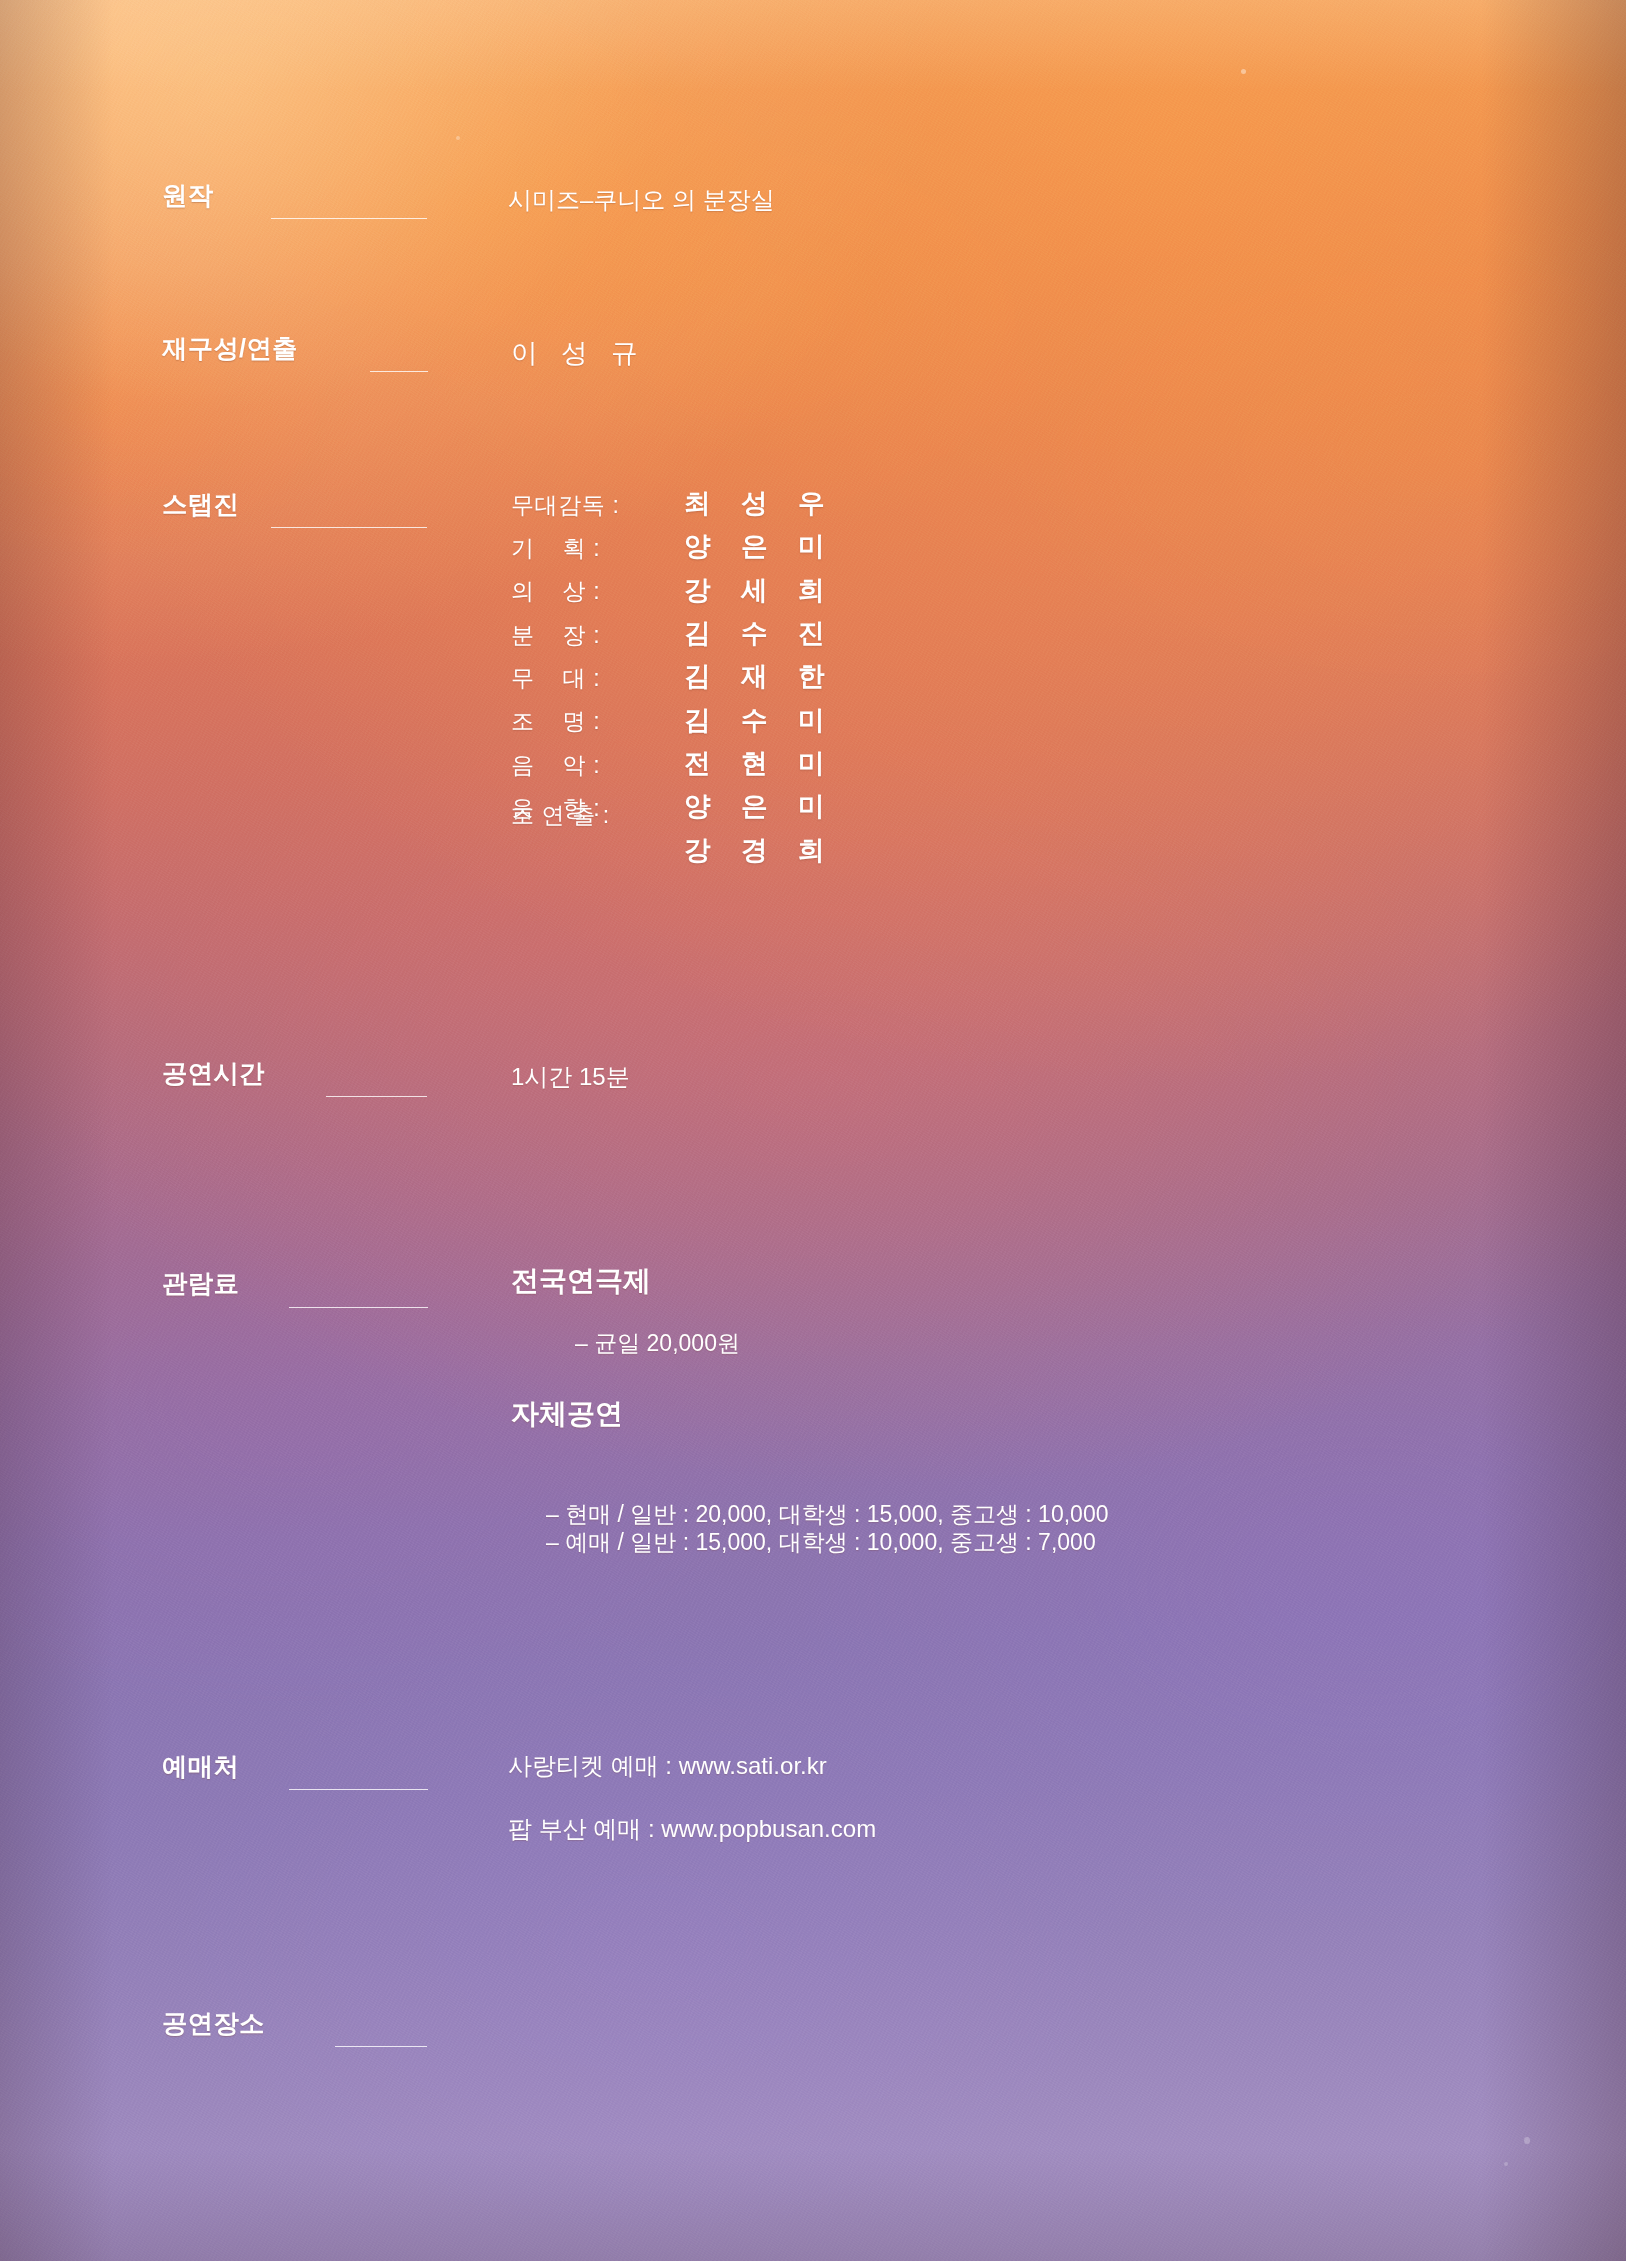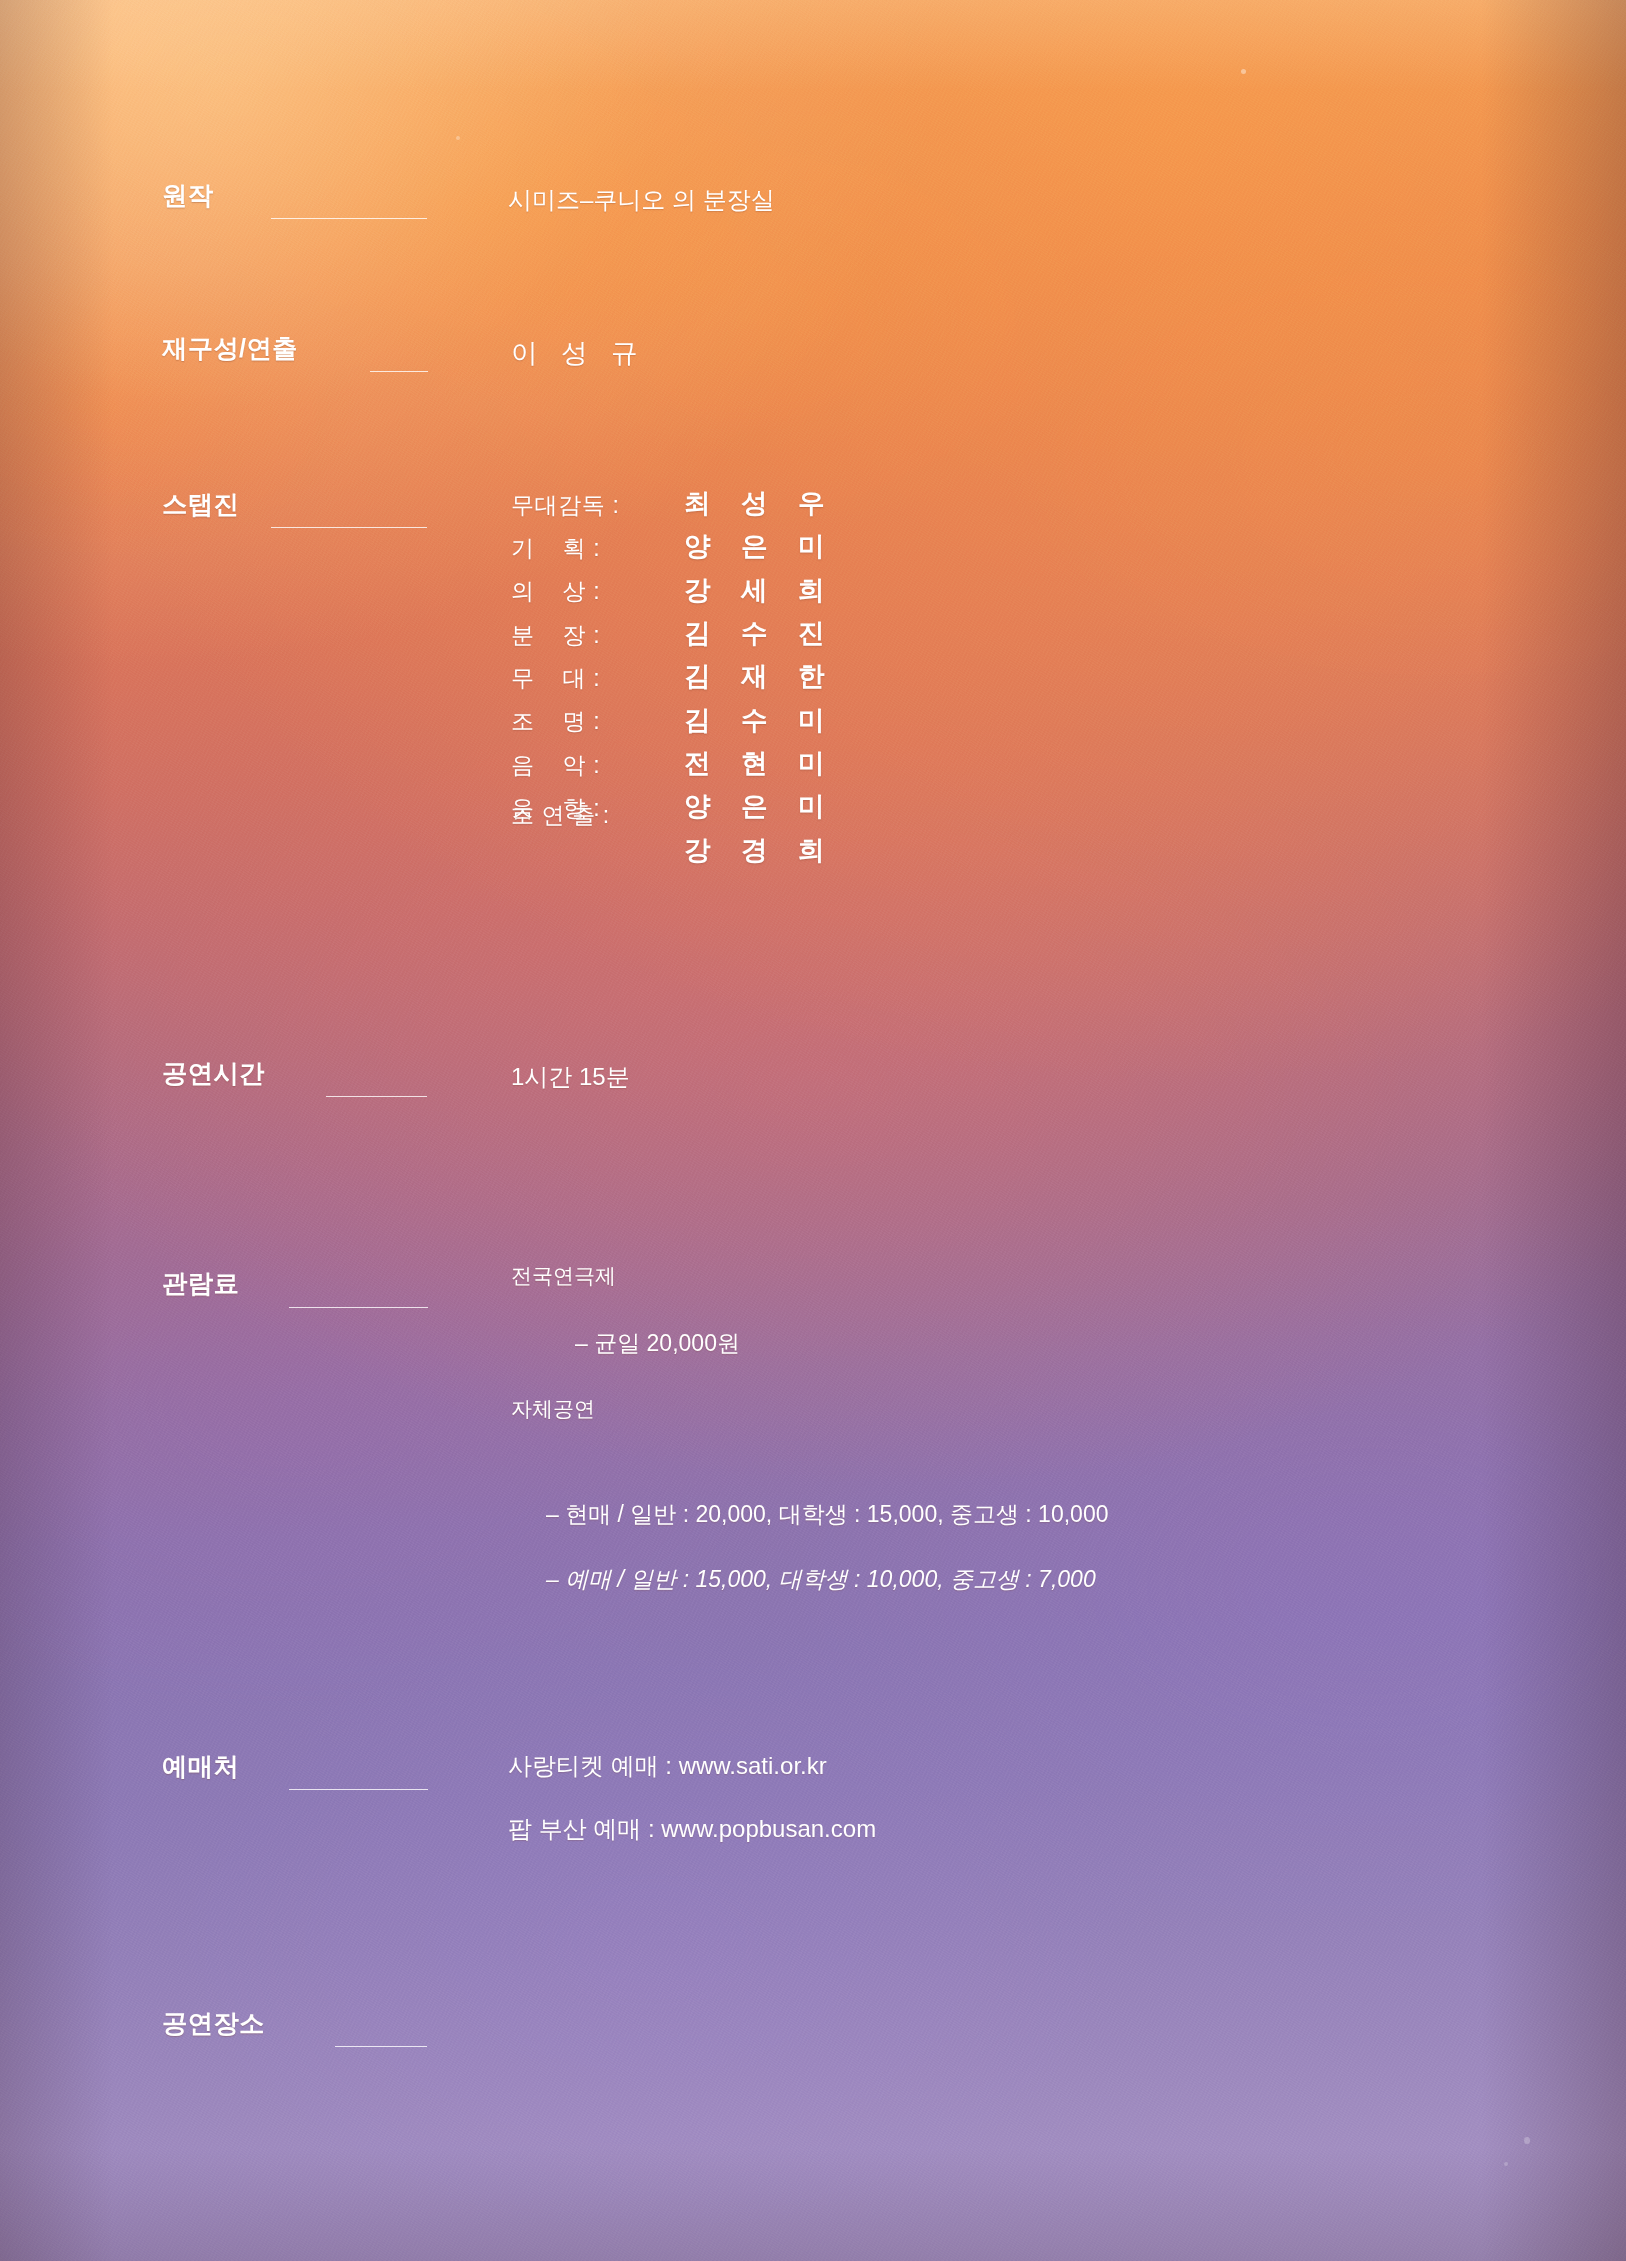--- a/index.html
+++ b/index.html
@@ -131,22 +131,22 @@
     color: #ffffff;
     font-size: 26.6px;
     font-weight: bold;
     letter-spacing: 11.5px;
     white-space: nowrap;
     text-shadow: 0 0.6px 1.7px rgba(120,60,40,0.30);
   }
   .fee-head {
     position: absolute;
     color: #ffffff;
-    font-size: 21px;
-    font-weight: normal;
+    font-size: 28px;
+    font-weight: bold;
     white-space: nowrap;
     text-shadow: 0 0.6px 1.2px rgba(120,60,40,0.28);
   }
   .fee-line {
     position: absolute;
     color: #ffffff;
     font-size: 23px;
     white-space: nowrap;
     text-shadow: 0 0.6px 1.2px rgba(120,60,40,0.22);
   }
@@ -218,21 +218,21 @@
     <div class="value" style="left:511px; top:1061px;">1시간 15분</div>
 
     <div class="label" style="left:162px; top:1267px;">관람료</div>
     <div class="rule" style="left:289px; top:1307px; width:139px;"></div>
 
     <div class="fee-head" style="left:511px; top:1262px;">전국연극제</div>
     <div class="fee-line" style="left:546px; top:1328px;margin-left:29px;">– 균일 20,000원</div>
 
     <div class="fee-head" style="left:511px; top:1395px;">자체공연</div>
     <div class="fee-line" style="left:546px; top:1461px;margin-top:38px;">– 현매 / 일반 : 20,000, 대학생 : 15,000, 중고생 : 10,000</div>
-    <div class="fee-line" style="left:546px; top:1564px;font-style:italic;">– 예매 / 일반 : 15,000,  대학생 : 10,000, 중고생 :  7,000</div>
+    <div class="fee-line" style="left:546px; top:1527px;">– 예매 / 일반 : 15,000,  대학생 : 10,000, 중고생 :  7,000</div>
 
     <div class="label" style="left:162px; top:1750px;">예매처</div>
     <div class="rule" style="left:289px; top:1789px; width:139px;"></div>
     <div class="link-line" style="left:508px; top:1750px;">사랑티켓 예매 : www.sati.or.kr</div>
     <div class="link-line" style="left:508px; top:1813px;">팝 부산 예매 : www.popbusan.com</div>
 
     <div class="label" style="left:162px; top:2007px;">공연장소</div>
     <div class="rule" style="left:335px; top:2046px; width:92px;"></div>
 
   </div>

